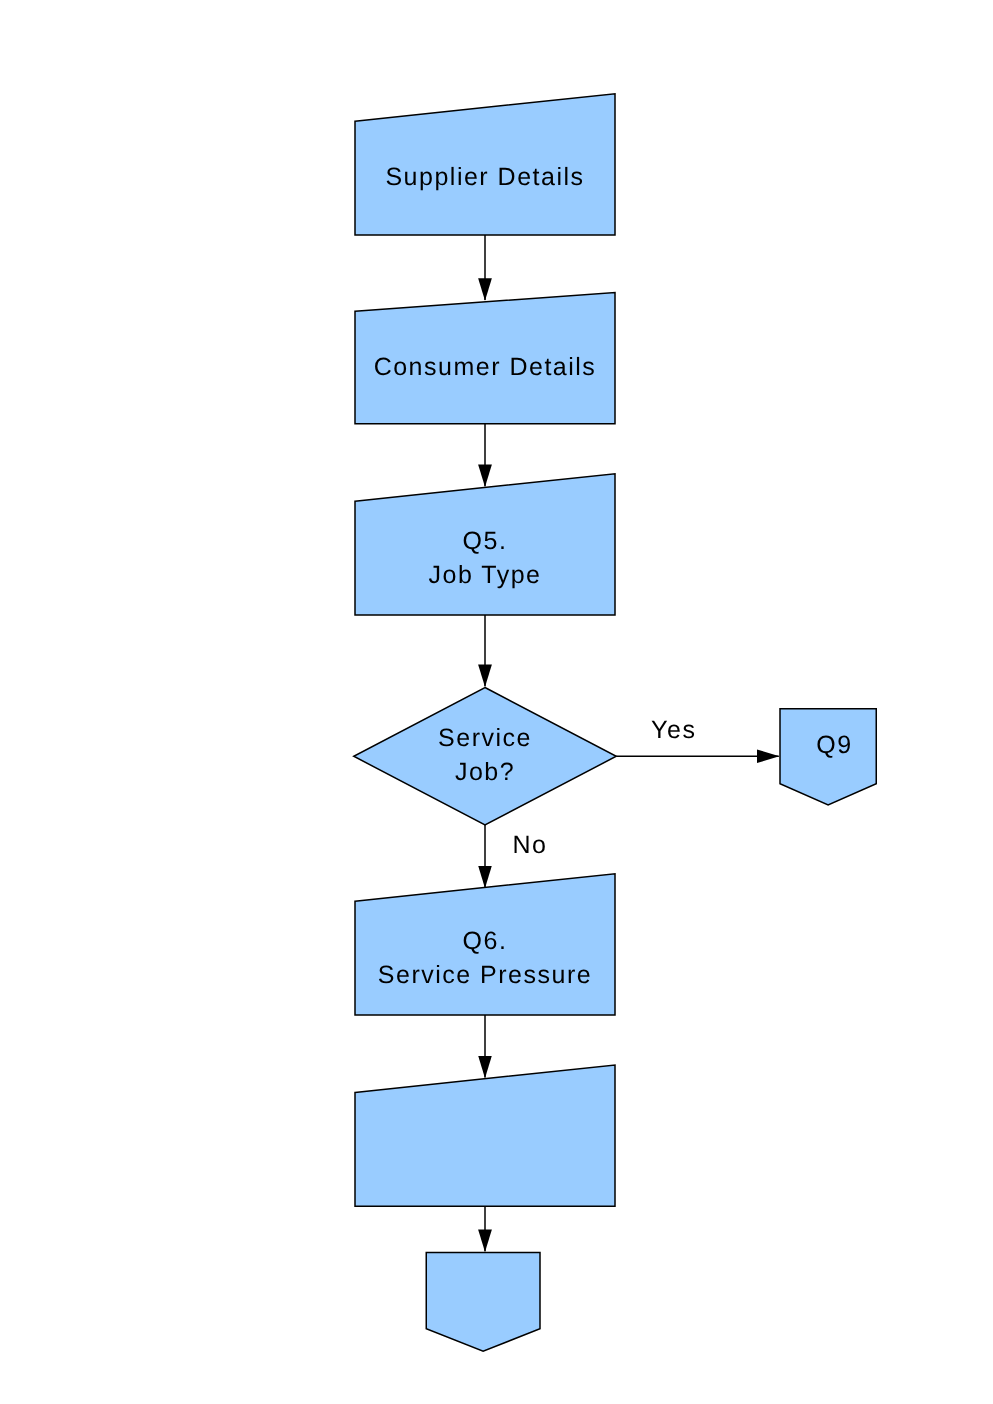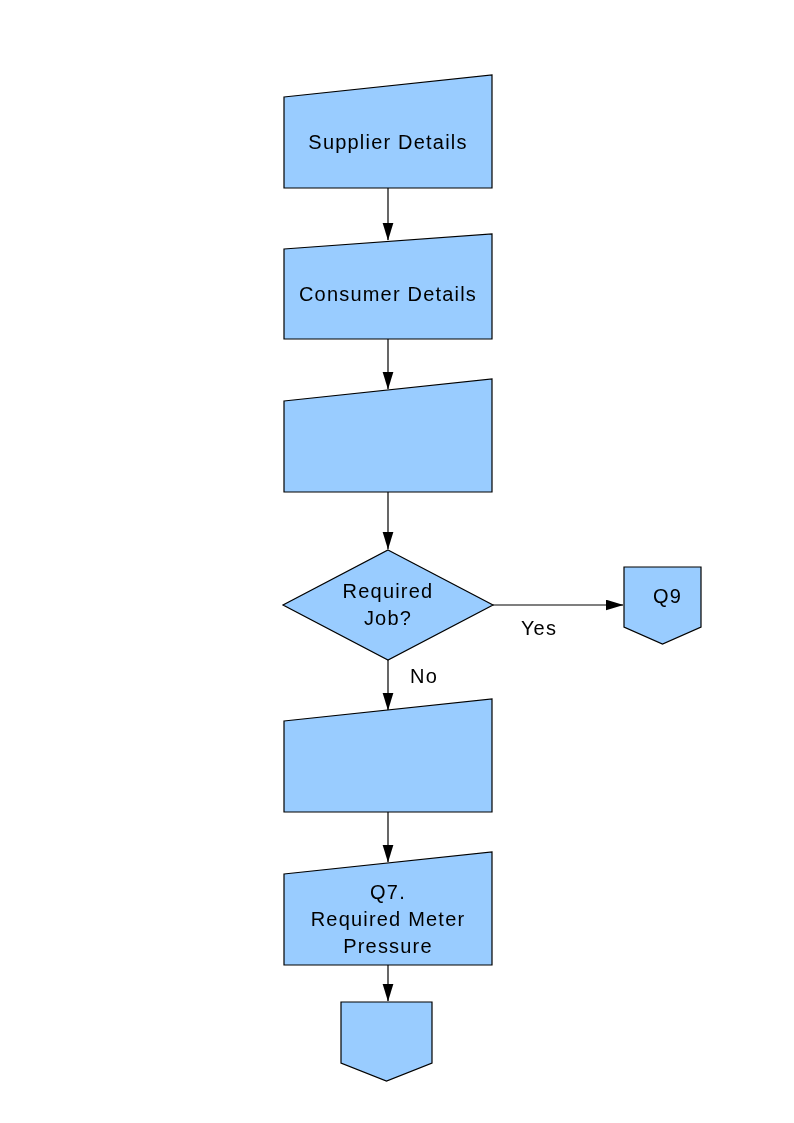--- a/index.html
+++ b/index.html
@@ -51,21 +51,21 @@
   }
   
   .lbl-supplier  { left: 284px; top: 97px;  width: 208px; height: 91px; }
   .lbl-consumer  { left: 284px; top: 249px; width: 208px; height: 90px; }
   .lbl-q5        { left: 284px; top: 401px; width: 208px; height: 91px; }
   .lbl-decision  { left: 283px; top: 550px; width: 210px; height: 110px; }
   .lbl-q9        { left: 624px; top: 567px; width: 87px;  height: 58px; }
   .lbl-q6        { left: 284px; top: 721px; width: 208px; height: 91px; }
   .lbl-q7        { left: 284px; top: 874px; width: 208px; height: 91px; }
   .lbl-q8        { left: 341px; top: 1002px; width: 91px; height: 58px; }
-  .lbl-yes       { left: 506px; top: 570px; width: 66px;  height: 28px; margin-top: 44px; }
+  .lbl-yes       { left: 506px; top: 570px; width: 66px;  height: 28px; }
   .lbl-no        { left: 402px; top: 662px; width: 44px;  height: 28px; }
 </style>
 </head>
 <body>
 
 <div class="page">
 
   <svg class="layer" width="794" height="1123" viewBox="0 0 794 1123">
     <defs>
       <marker id="arrowhead" markerWidth="20" markerHeight="12" refX="17.5" refY="5.5" orient="auto" markerUnits="userSpaceOnUse">
@@ -86,23 +86,24 @@
     <polygon points="284,401 492,379 492,492 284,492" fill="#99CCFF"></polygon>
     <polygon points="388,550 493,605 388,660 283,605" fill="#99CCFF"></polygon>
     <polygon points="624,567 701,567 701,627 662.5,644 624,627" fill="#99CCFF"></polygon>
     <polygon points="284,721 492,699 492,812 284,812" fill="#99CCFF"></polygon>
     <polygon points="284,874 492,852 492,965 284,965" fill="#99CCFF"></polygon>
     <polygon points="341,1002 432,1002 432,1063 386.5,1081 341,1063" fill="#99CCFF"></polygon>
   </svg>
 
   <div class="node-label lbl-consumer">Consumer Details</div>
   <div class="node-label lbl-supplier">Supplier Details</div>
-  <div class="node-label lbl-decision">Required
+  <div class="node-label lbl-q5">Q5.
+Job Type</div>
+  <div class="node-label lbl-decision">Service
 Job?</div>
   <div class="node-label lbl-q9">Q9</div>
-  <div class="node-label lbl-q7">Q7.
-Required Meter
-Pressure</div>
+  <div class="node-label lbl-q6">Q6.
+Service Pressure</div>
 
   <div class="edge-label lbl-yes">Yes</div>
   <div class="edge-label lbl-no">No</div>
 
 </div>
 
 </body></html>

